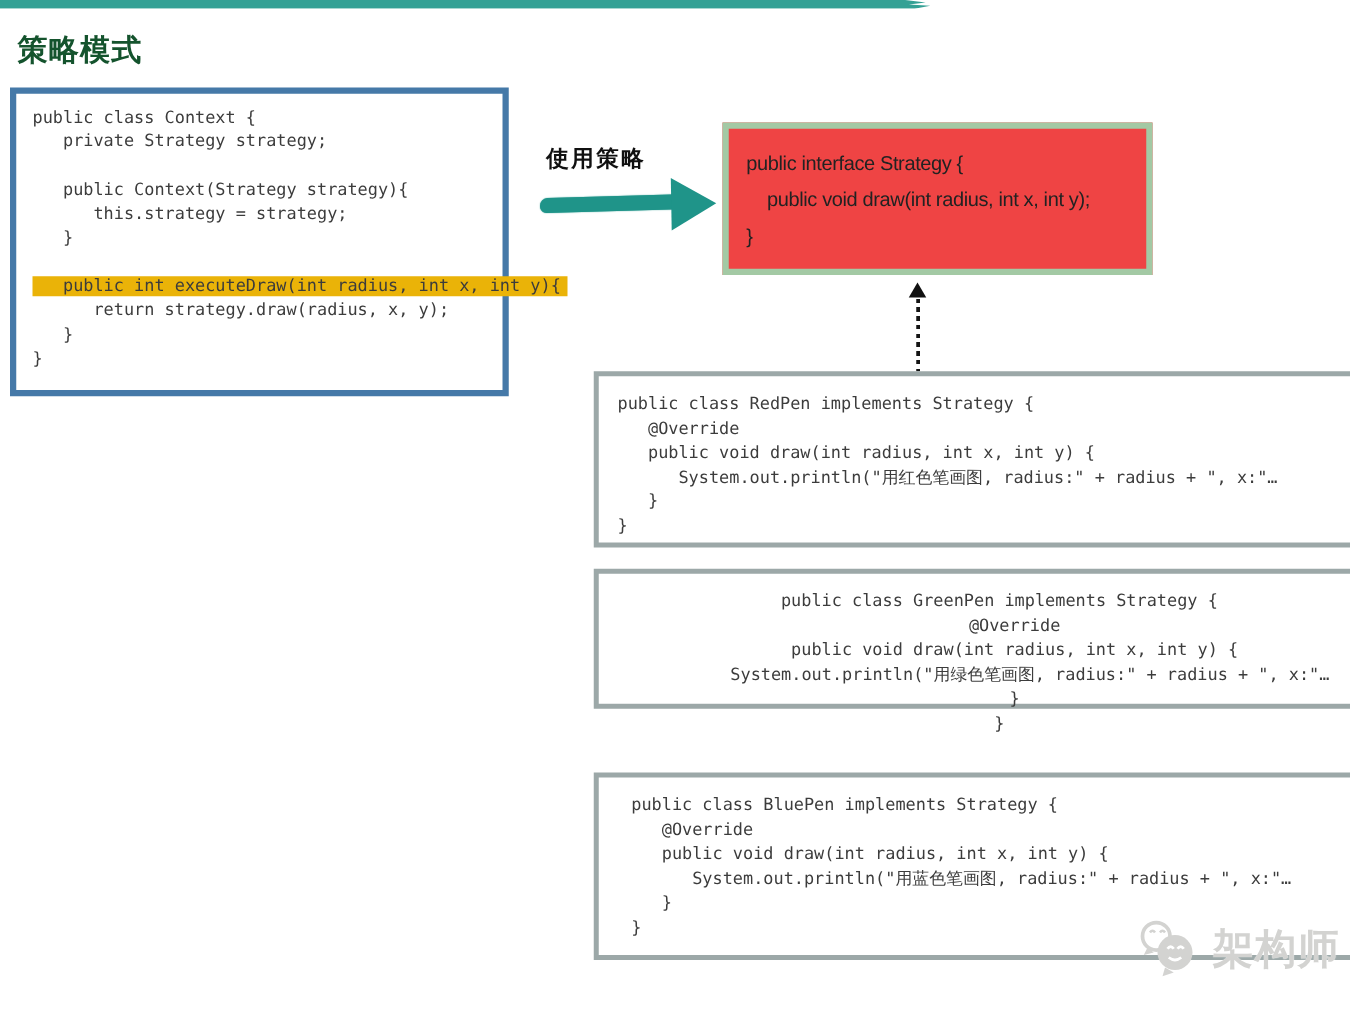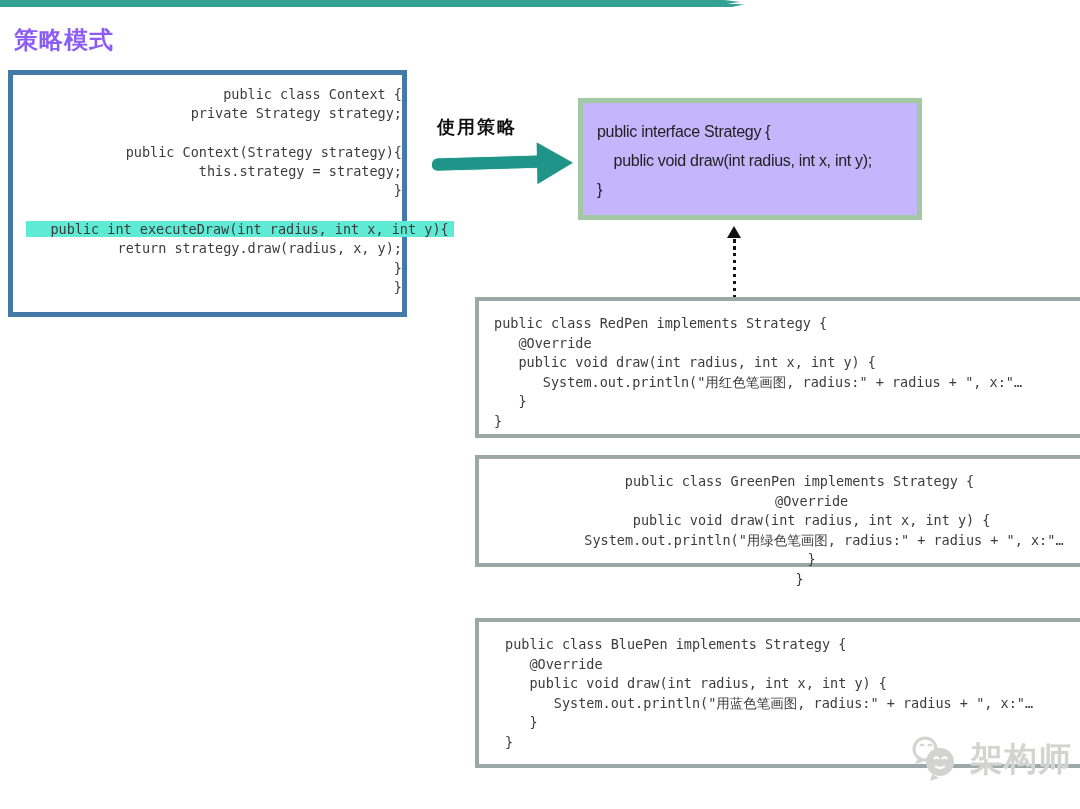--- a/index.html
+++ b/index.html
@@ -16,44 +16,43 @@
   .top-stripe {
     left: 0; top: 0; width: 745px; height: 7px;
     background: #23998c;
     clip-path: polygon(0% 0%, 97.2% 0%, 99.4% 28%, 97.6% 50%, 99.9% 66%, 98.2% 100%, 0% 100%);
     opacity: .92;
   }
 
   .page-title {
     left: 14px; top: 24px;
     font-size: 24px; font-weight: bold;
-    color: #8b5cf6;
+    color: #14532d;
     letter-spacing: 1px;
   }
 
   
   .context-box {
     left: 8px; top: 70px;
     width: 399px; height: 247px;
     border: 5px solid #4579a8;
     box-sizing: border-box;
     background: #fff;
-    text-align: right;
   }
   .context-box pre {
     margin: 0; padding: 10px 0 0 13px;
     font-family: "DejaVu Sans Mono", "Liberation Mono", monospace;
     font-size: 13.5px; line-height: 19.3px;
     color: #3c3c3c;
     white-space: pre;
     overflow: visible;
   }
   .bleed-line {
     position: relative; z-index: 2;
-    background: #5eead4;
+    background: #eab308;
     padding-right: 5px;
   }
 
   
   .use-label {
     left: 437px; top: 115px;
     font-size: 18px; font-weight: bold; color: #101010;
     letter-spacing: 2px;
   }
   .teal-arrow { left: 431px; top: 142px; width: 142px; height: 42px; }
@@ -73,21 +72,21 @@
     border-left: 36px solid #1f9489;
     transform: rotate(-1deg);
   }
 
   
   .interface-box {
     left: 578px; top: 98px;
     width: 344px; height: 122px;
     border: 5px solid #a3c9a4;
     box-sizing: border-box;
-    background: #c4b5fd;
+    background: #ef4444;
   }
   .interface-box pre {
     margin: 0; padding: 14px 0 0 14px;
     font-family: "Liberation Sans", "DejaVu Sans", sans-serif;
     font-size: 16px; line-height: 29px;
     letter-spacing: -0.3px;
     color: #222;
     white-space: pre;
   }
 

